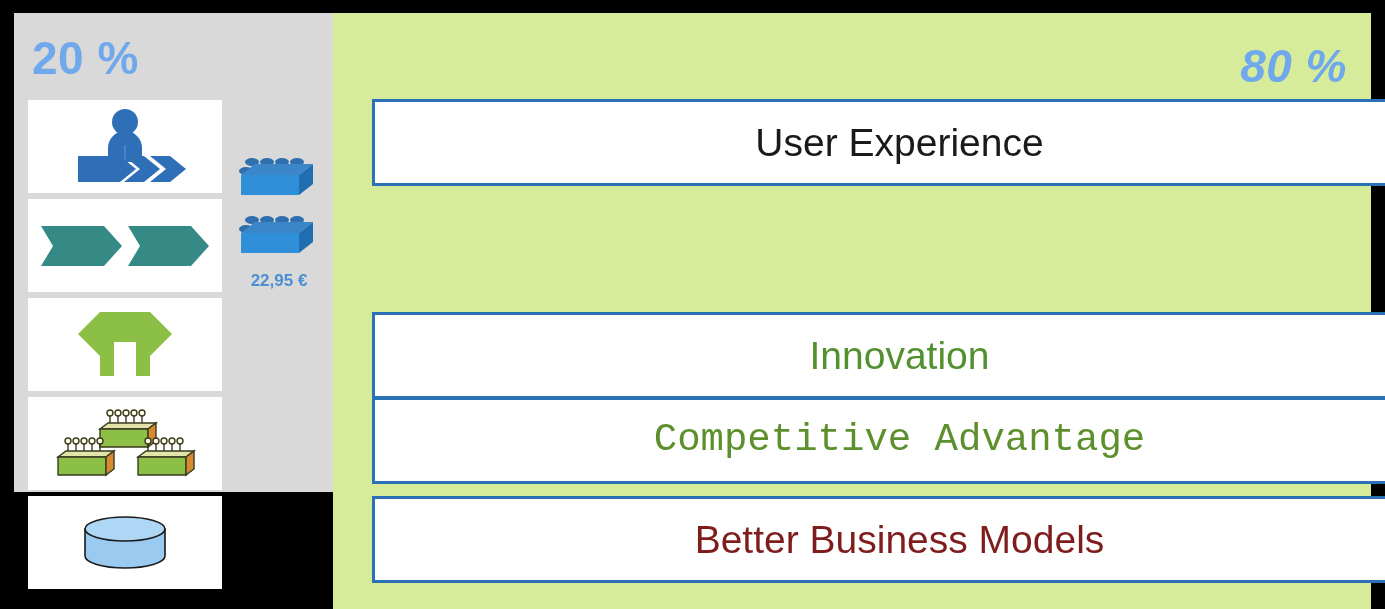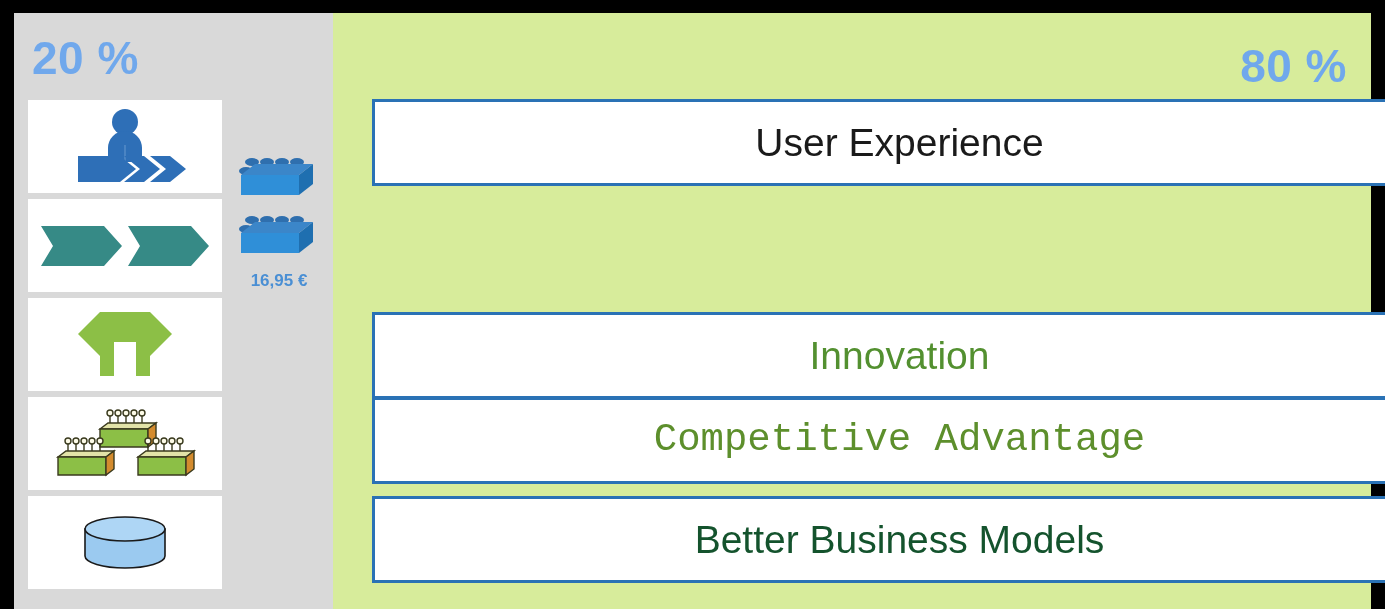--- a/index.html
+++ b/index.html
@@ -18,21 +18,21 @@
     height: 609px;
     background: #000000;
   }
 
   
   .left-panel {
     position: absolute;
     left: 14px;
     top: 13px;
     width: 319px;
-    height: 596px;
+    height: 479px;
     background: #d9d9d9;
   }
 
   .pct-left {
     position: absolute;
     left: 18px;
     top: 18px;
     font-size: 46px;
     font-weight: bold;
     color: #70a8ec;
@@ -86,20 +86,21 @@
   }
 
   .pct-right {
     position: absolute;
     right: 24px;
     top: 26px;
     font-size: 46px;
     font-weight: bold;
     color: #70a8ec;
     letter-spacing: 0.5px;
+    font-style: italic;
   }
 
   .benefit-box {
     position: absolute;
     left: 39px;
     width: 1055px;
     height: 87px;
     background: #ffffff;
     border: 3px solid #2a72b5;
     display: flex;
@@ -247,38 +248,38 @@
             <path d="M5 24 h58 v20 h-58 z" fill="#2f8fd8"></path>
 
             <path d="M63 24 l14 -11 v20 l-14 11 z" fill="#1f6fb0"></path>
           </g>
         </defs>
         <use href="#brick" x="10" y="0"></use>
         <use href="#brick" x="10" y="58"></use>
       </svg>
     </div>
 
-    <div class="price">16,95 €</div>
+    <div class="price">22,95 €</div>
   </div>
 
   <div class="right-panel">
 
     <div class="pct-right">80 %</div>
 
     <div class="benefit-box bb-1">
       <span class="benefit-label" style="color:#1a1a1a">User Experience</span>
     </div>
 
 
     <div class="benefit-box bb-3">
       <span class="benefit-label" style="color:#539030">Innovation</span>
     </div>
 
     <div class="benefit-box bb-4">
       <span class="benefit-label" style="color:#5d8f2c">Competitive Advantage</span>
     </div>
 
     <div class="benefit-box bb-5">
-      <span class="benefit-label" style="color:#14532d">Better Business Models</span>
+      <span class="benefit-label" style="color:#7f1d1d">Better Business Models</span>
     </div>
   </div>
 
 </div>
 
 </body></html>

